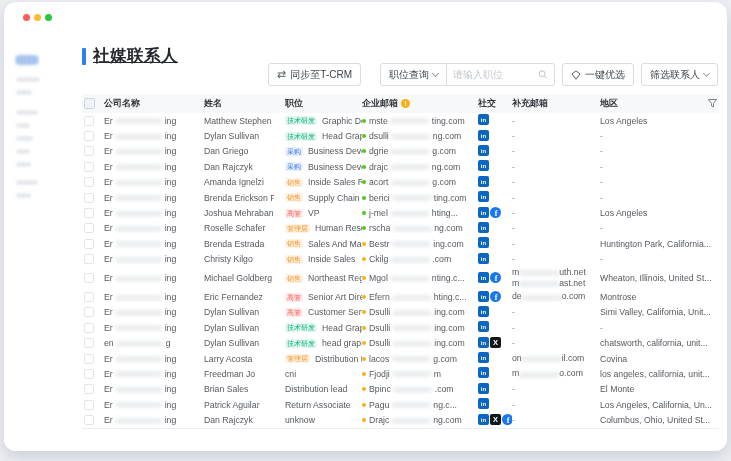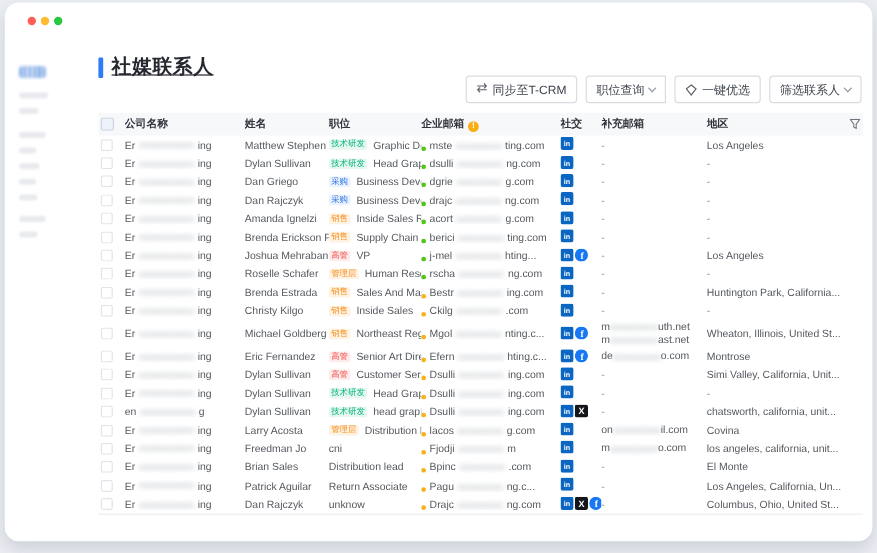--- a/index.html
+++ b/index.html
@@ -26,40 +26,40 @@
   .title-bar { width:4px; height:17px; border-radius:1px; }
   .page-title { font-size:16.5px; font-weight:700; color:#25282e; letter-spacing:.5px;text-decoration:underline; }
 
   
   .toolbar { position:absolute; top:31px; right:9px; display:flex; align-items:center; gap:7px; }
   .btn { height:23px; display:flex; align-items:center; gap:4px; padding:0 8px; border:1px solid #d9dce1;
          border-radius:3px; background:#fff; font-size:10px; color:#3d434c; white-space:nowrap; cursor:pointer; }
   .chev { width:5px; height:5px; border-right:1px solid #9aa0a8; border-bottom:1px solid #9aa0a8;
           transform:rotate(45deg); margin-top:-3px; }
   .search-group { display:flex; align-items:center; }
-  .search-group .dd { border-radius:3px 0 0 3px; }
+  .search-group .dd { border-radius:3px 0 0 3px;margin-left:12px; }
   .search-box { height:23px; width:108px; border:1px solid #d9dce1; border-left:none; border-radius:0 3px 3px 0;
                 display:flex; align-items:center; padding:0 6px; }
   .search-box input { border:none; outline:none; width:100%; font-size:10px; color:#3d434c;
                       font-family:inherit; }
   .search-box input::placeholder { color:#c2c6cc; }
   .icon-txt { font-size:11px; color:#5a6068; line-height:1; }
 
   
   .table { position:absolute; left:13px; right:8px; top:62px; }
   .thead { display:flex; align-items:center; height:19px; background:#f7f8fa; font-size:9px; font-weight:700;
            color:#30343b; }
   .tr { display:flex; align-items:center; min-height:15.4px; font-size:8.7px; color:#55595f; }
   .tbody { border-bottom:1px solid #ebedf0; }
   .td,.th { white-space:nowrap; overflow:hidden; display:flex; align-items:center; gap:3px; flex:none; }
   .c-check { width:22px; justify-content:flex-start; padding-left:2px; }
   .c-company { width:100px; }
   .c-name { width:70px; }
-  .c-pos { width:77px; }
-  .c-email { width:116px;align-items:flex-end; }
+  .c-pos { width:77px;margin-left:11px; }
+  .c-email { width:116px; }
   .c-social { width:34px; }
   .c-extra { width:88px; }
   .c-region { flex:1 1 auto; }
 
   .cb { width:10px; height:10px; border:1px solid #e1e4e9; border-radius:2px; background:#fff; }
   .cb.head { width:11px; height:11px; border-color:#ccd6e2; background:#eef3f9; }
 
   .blur { display:inline-block; overflow:hidden; filter:blur(2px); color:#aeb4bc; font-size:8px;
           white-space:nowrap; vertical-align:middle; }
   .b-co { width:46px; } .b-em { width:38px; } .b-ex { width:40px; }
@@ -112,20 +112,27 @@
     <div class="toolbar">
       <button class="btn">
         <span class="icon-txt">⇄</span>
         <span>同步至T-CRM</span>
       </button>
       <div class="search-group">
         <button class="btn dd">
           <span>职位查询</span>
           <span class="chev"></span>
         </button>
+        <div class="search-box">
+          <input placeholder="请输入职位" style="">
+          <svg width="11" height="11" viewBox="0 0 11 11">
+            <circle cx="4.6" cy="4.6" r="3.2" fill="none" stroke="#b9bec6" stroke-width="1.1"></circle>
+            <line x1="7" y1="7" x2="9.6" y2="9.6" stroke="#b9bec6" stroke-width="1.1"></line>
+          </svg>
+        </div>
       </div>
       <button class="btn">
         <svg width="10" height="10" viewBox="0 0 10 10">
           <path d="M5 0.8 L9 4 L5 9.2 L1 4 Z" fill="none" stroke="#5a6068" stroke-width="1"></path>
         </svg>
         <span>一键优选</span>
       </button>
       <button class="btn">
         <span>筛选联系人</span>
         <span class="chev"></span>

